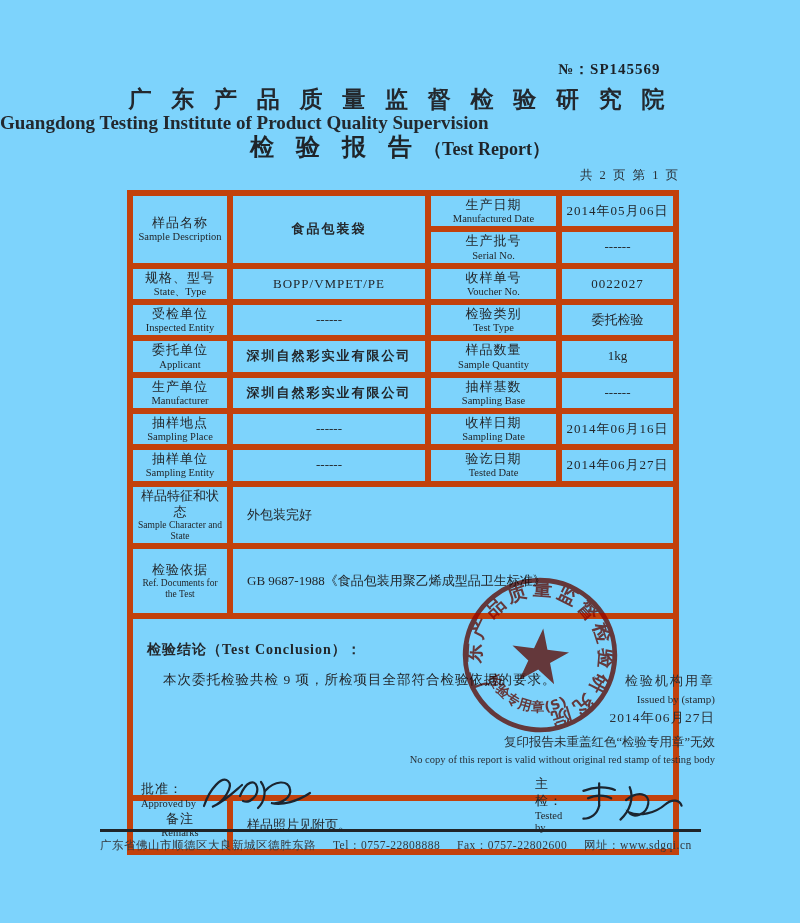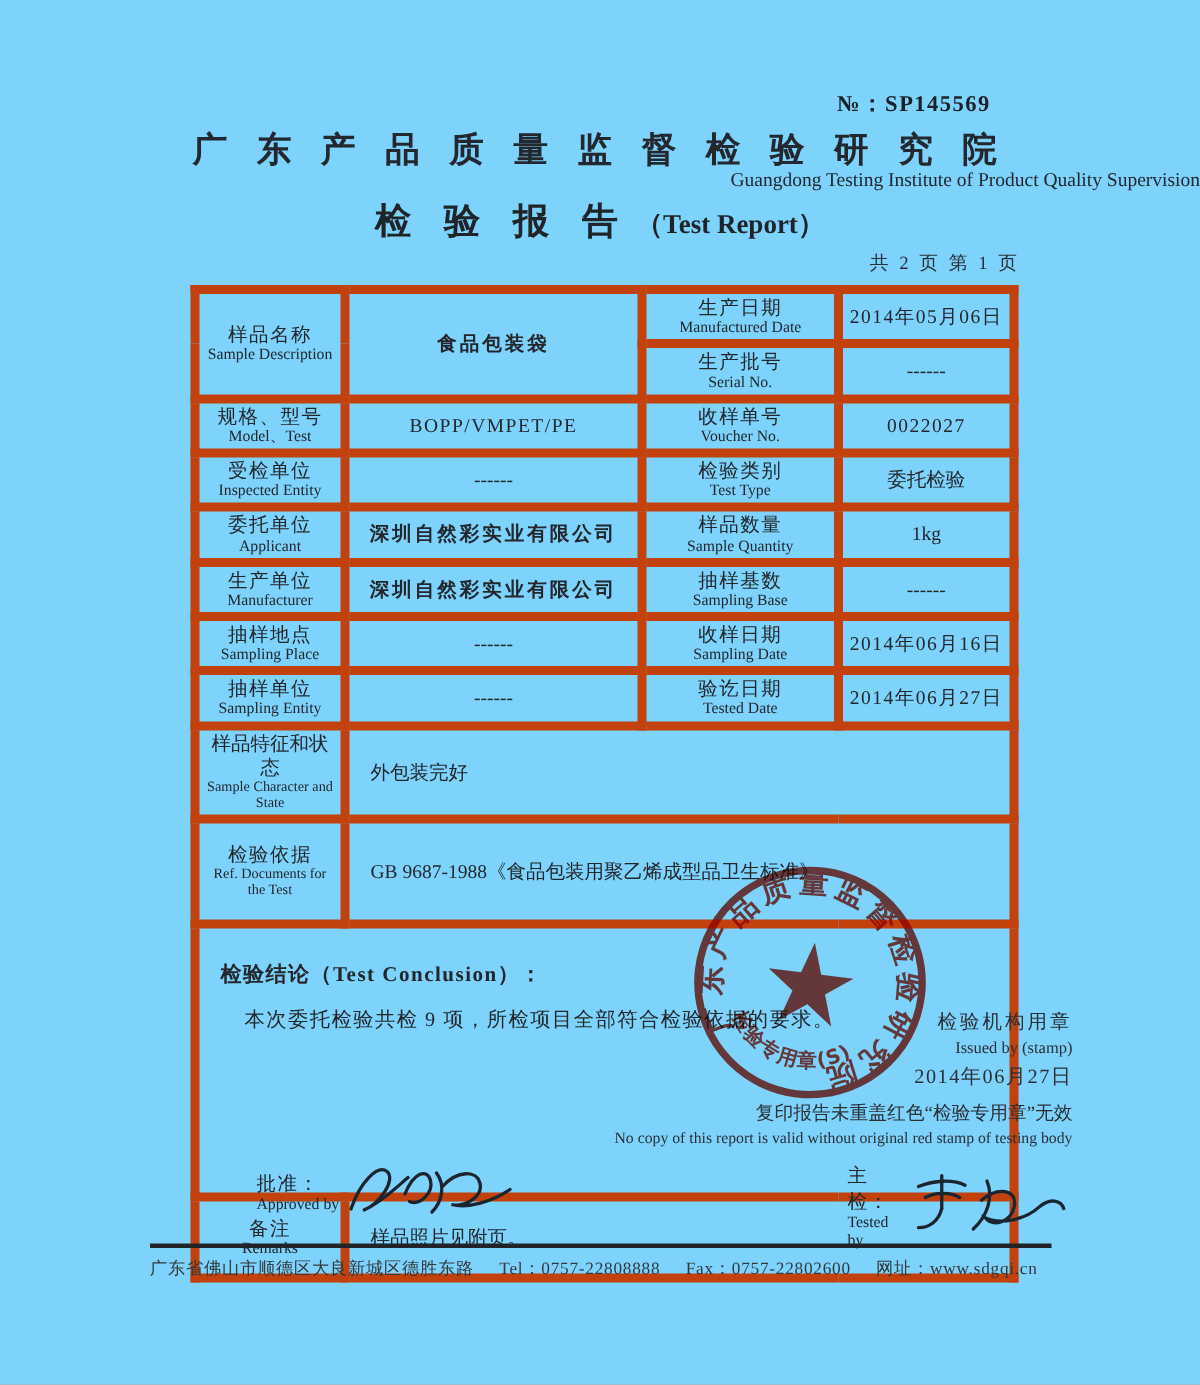--- a/index.html
+++ b/index.html
@@ -12,22 +12,22 @@
   
   .report-no {
     position:absolute; top:60px; left:558px; font-size:15px; font-weight:bold;
     letter-spacing:1px; color:#1c2127;
   }
   .org-cn {
     position:absolute; top:84px; left:0; width:100%; text-align:center;
     font-size:23px; font-weight:bold; letter-spacing:7px; color:#23282e;
   }
   .org-en {
-    position:absolute; top:112px; left:0; width:100%; text-align:right;
-    font-size:13px; font-weight:normal; color:#23282e;
+    position:absolute; top:112px; left:0; width:100%; text-align:left;
+    font-size:19px; font-weight:bold; color:#23282e;
   }
   .report-title {
     position:absolute; top:131px; left:0; width:100%; text-align:center;
     font-weight:bold; color:#1f2429;
   }
   .report-title .t-cn { font-size:24px; letter-spacing:8px; }
   .report-title .t-en { font-size:18px; letter-spacing:0; }
   .page-indicator {
     position:absolute; top:167px; right:120px; font-size:12.5px;
     letter-spacing:2px; color:#2a2f35;
@@ -68,21 +68,21 @@
 
   
   .seal {
     position:absolute; top:566px; left:451px; width:178px; height:178px;
     transform:rotate(7deg); mix-blend-mode:multiply; opacity:.87; z-index:6;
     pointer-events:none;
   }
 
   
   .sign-row { position:absolute; top:776px; left:127px; width:560px; height:52px; }
-  .sign-group { position:absolute; top:0; display:flex; align-items:center;margin-left:30px; }
+  .sign-group { position:absolute; top:0; display:flex; align-items:center; }
   .sg1 { left:14px; } .sg2 { left:242px; } .sg3 { left:408px; }
   .sign-label .cn { font-size:13px; display:block; line-height:1.3; letter-spacing:1px; }
   .sign-label .en { font-size:10.5px; display:block; line-height:1.2; }
   .sig-svg { margin-left:2px; margin-top:-6px; }
 
   
   .footer-rule { position:absolute; top:829px; left:100px; width:601px; height:3px; background:#202428; }
   .footer-line {
     position:absolute; top:838px; left:100px; width:640px;
     font-size:11.5px; color:#33383d; white-space:nowrap;
@@ -129,21 +129,21 @@
       <td class="lbl">
         <span class="cn">生产批号</span>
         <span class="en">Serial No.</span>
       </td>
       <td class="val">------</td>
     </tr>
 
     <tr class="h31">
       <td class="lbl">
         <span class="cn">规格、型号</span>
-        <span class="en">Model、Test</span>
+        <span class="en">State、Type</span>
       </td>
       <td class="val num">BOPP/VMPET/PE</td>
       <td class="lbl">
         <span class="cn">收样单号</span>
         <span class="en">Voucher No.</span>
       </td>
       <td class="val num">0022027</td>
     </tr>
 
     <tr class="h31">

